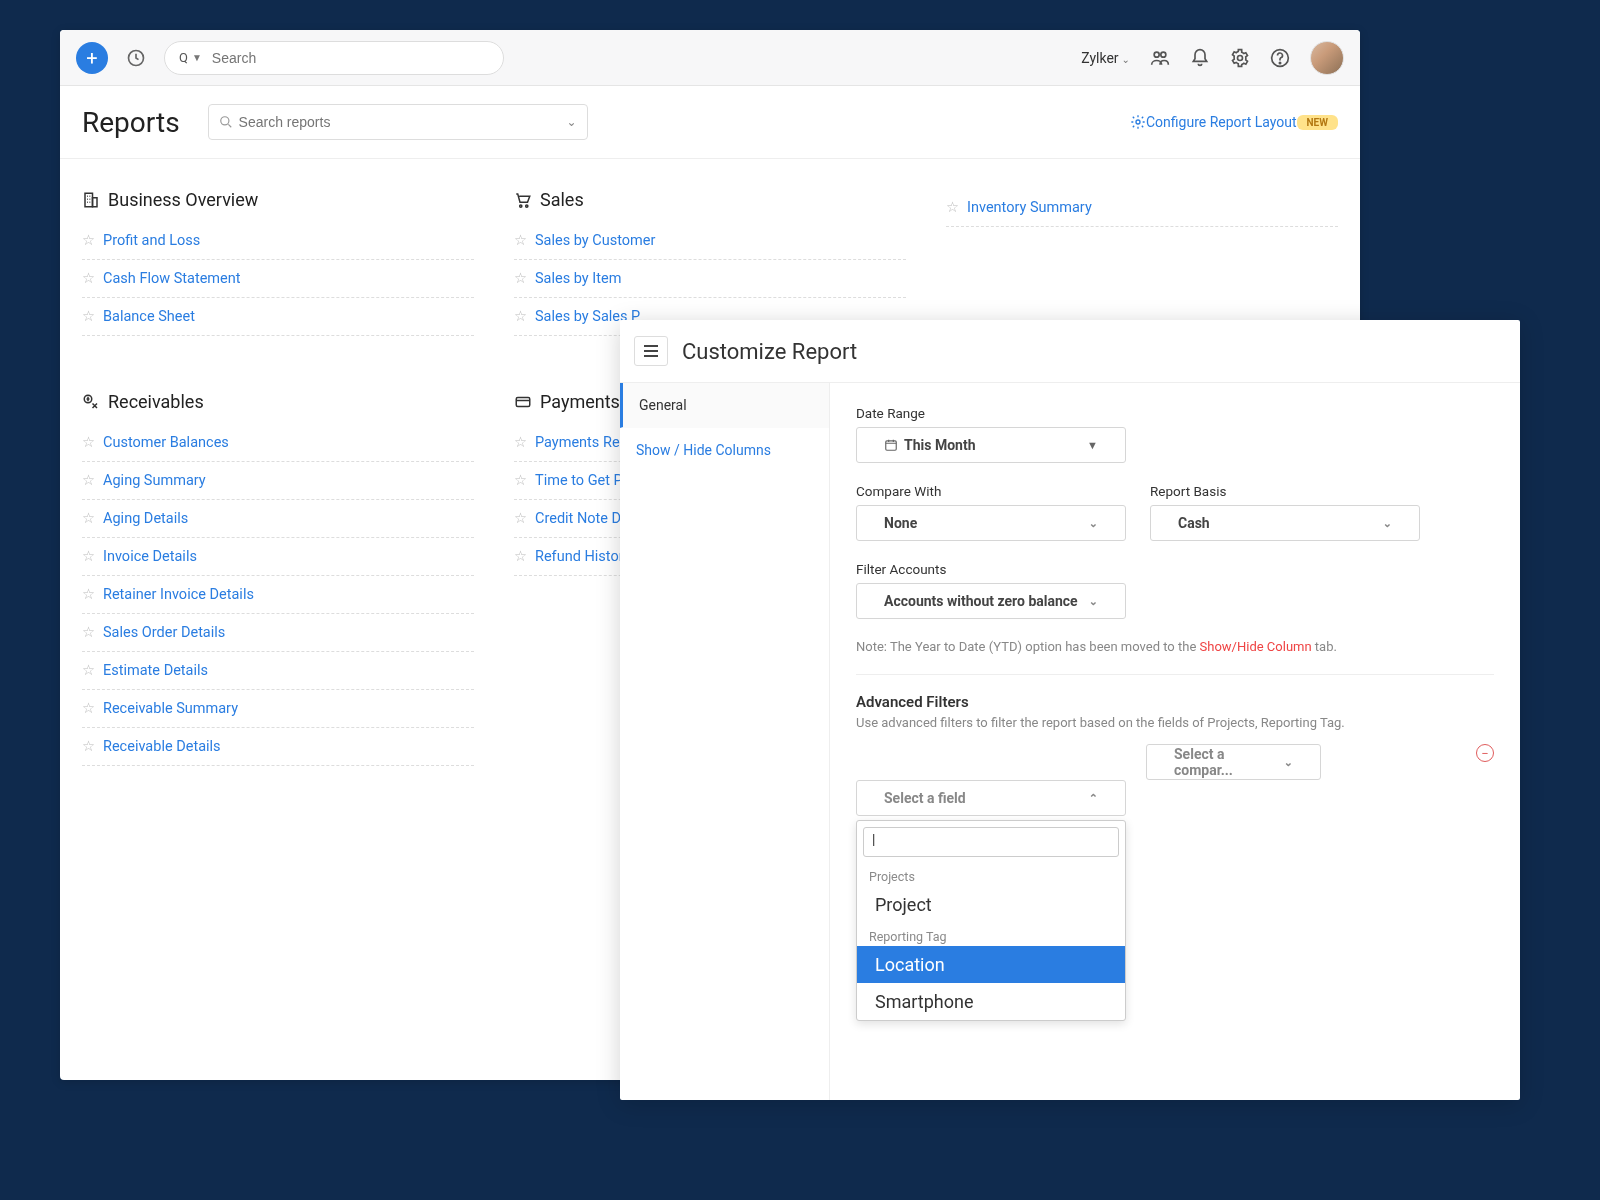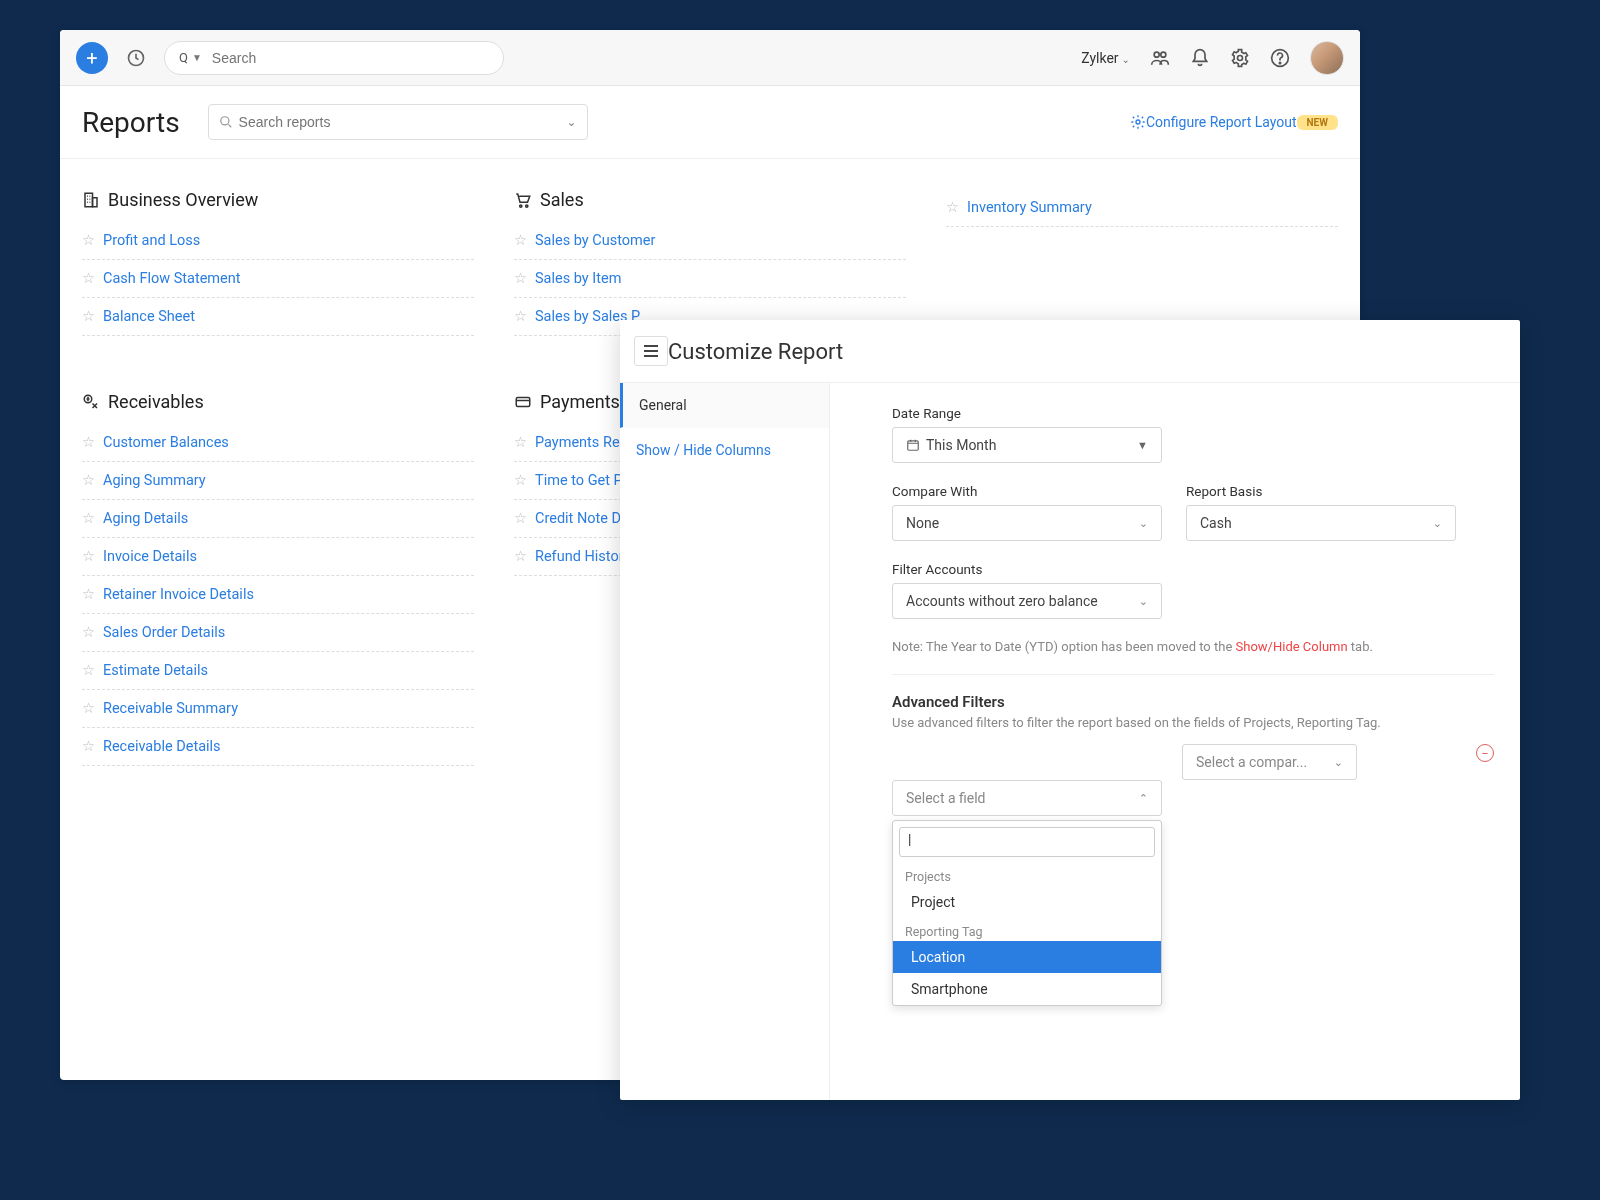--- a/index.html
+++ b/index.html
@@ -112,48 +112,49 @@
     position:absolute;
     left: 620px; top: 320px;
     width: 900px; height: 780px;
     background:#fff;
     box-shadow: 0 4px 24px rgba(0,0,0,0.18);
     border-radius: 2px;
     display:flex; flex-direction:column;
   }
   .cp-head {
     padding: 16px 20px 16px 14px;
-    display:flex; align-items:center; 
+    display:flex; align-items:center; gap:14px;
     border-bottom:1px solid #eee;
   }
   .hambtn {
     width:34px; height:30px; border:1px solid #ddd; border-radius:3px;
     display:flex; align-items:center; justify-content:center;
     color:#444;
   }
   .cp-title { font-size:22px; color:#333; font-weight:400; }
-  .cp-body { display:flex; flex:1; overflow:hidden;gap:36px; }
+  .cp-body { display:flex; flex:1; overflow:hidden; }
   .cp-sidebar { width: 210px; border-right:1px solid #eee; }
   .cp-tab {
     padding: 14px 16px; font-size:14px; color:#555;
     border-bottom: 1px solid transparent;
   }
   .cp-tab.active {
     border-left: 3px solid #2a7de1;
     background: #fafafa;
     color:#333;
   }
   .cp-tab.link { color:#2a7de1; }
   .cp-main { flex:1; padding: 22px 26px; position:relative; }
   .field-label { font-size:13.5px; color:#333; margin-bottom:6px; display:block; }
   .select-box {
     border:1px solid #d6d6d6; border-radius:3px;
-    height:36px; display:flex; align-items:center; padding:0 13px;
+    height:36px; display:flex; align-items:center; padding:0 27px;
     font-size:14px; color:#444; justify-content:space-between;
     background:#fff;
+    font-weight:bold;
   }
   .row { display:flex; gap:24px; margin-bottom:20px; }
   .row .fld { flex:1; }
   .note { font-size:13px; color:#888; margin: 16px 0 20px 0; }
   .note a { color:#ef4444; text-decoration:none; }
   .divider { border-top:1px solid #eee; margin: 4px 0 18px 0; }
   .adv-title { font-size:15px; font-weight:600; color:#333; margin-bottom:4px; }
   .adv-desc { font-size:13px; color:#888; margin-bottom:14px; }
   .adv-row { display:flex; gap:20px; align-items:flex-start; }
   .adv-select { width:270px; }
@@ -172,21 +173,21 @@
     background:#fff; border:1px solid #ccc; border-radius:3px;
     box-shadow: 0 3px 10px rgba(0,0,0,0.12);
     z-index: 5;
   }
   .dd-search {
     margin:6px; border:1px solid #ccc; border-radius:3px;
     height:30px; padding:0 8px;
   }
   .dd-search input { border:none; outline:none; width:100%; font-size:13px; }
   .dd-group-label { font-size:12.5px; color:#8a8a8a; padding:6px 12px 2px; }
-  .dd-item { font-size:14px; color:#333; padding:8px 18px; }
+  .dd-item { font-size:18px; color:#333; padding:8px 18px; }
   .dd-item.highlight { background:#2a7de1; color:#fff; }
   .select-area { position:relative;margin-top:36px; }
   svg { display:block; }
 </style>
 </head>
 <body>
 
 <div class="app-window">
 
   <div class="topbar">

